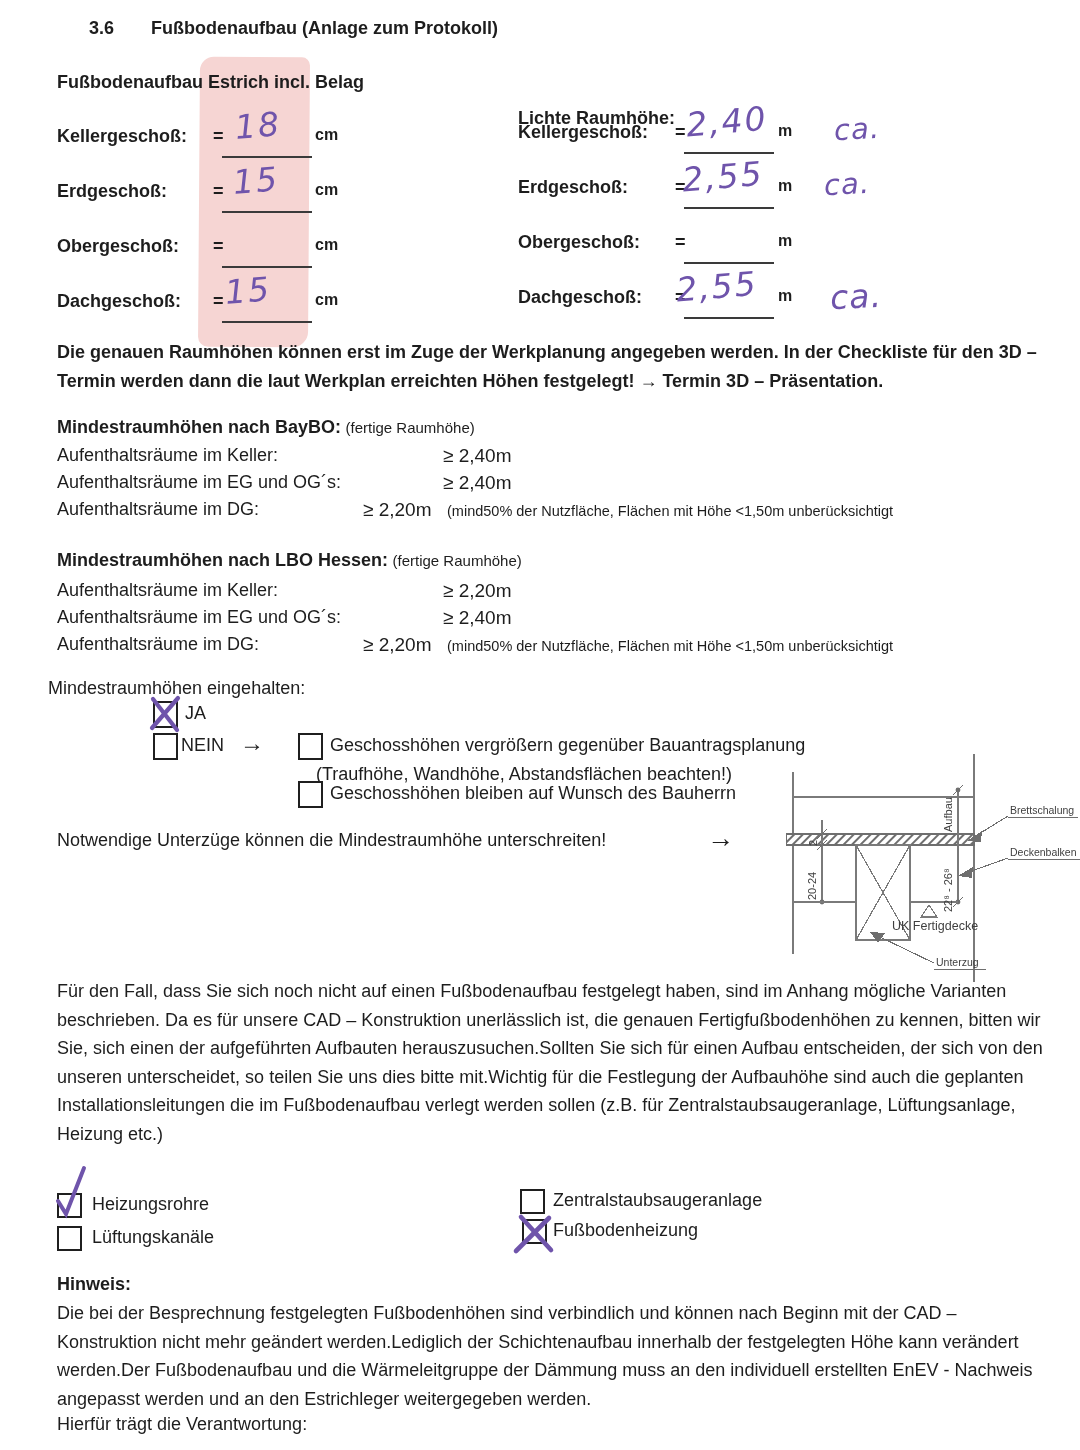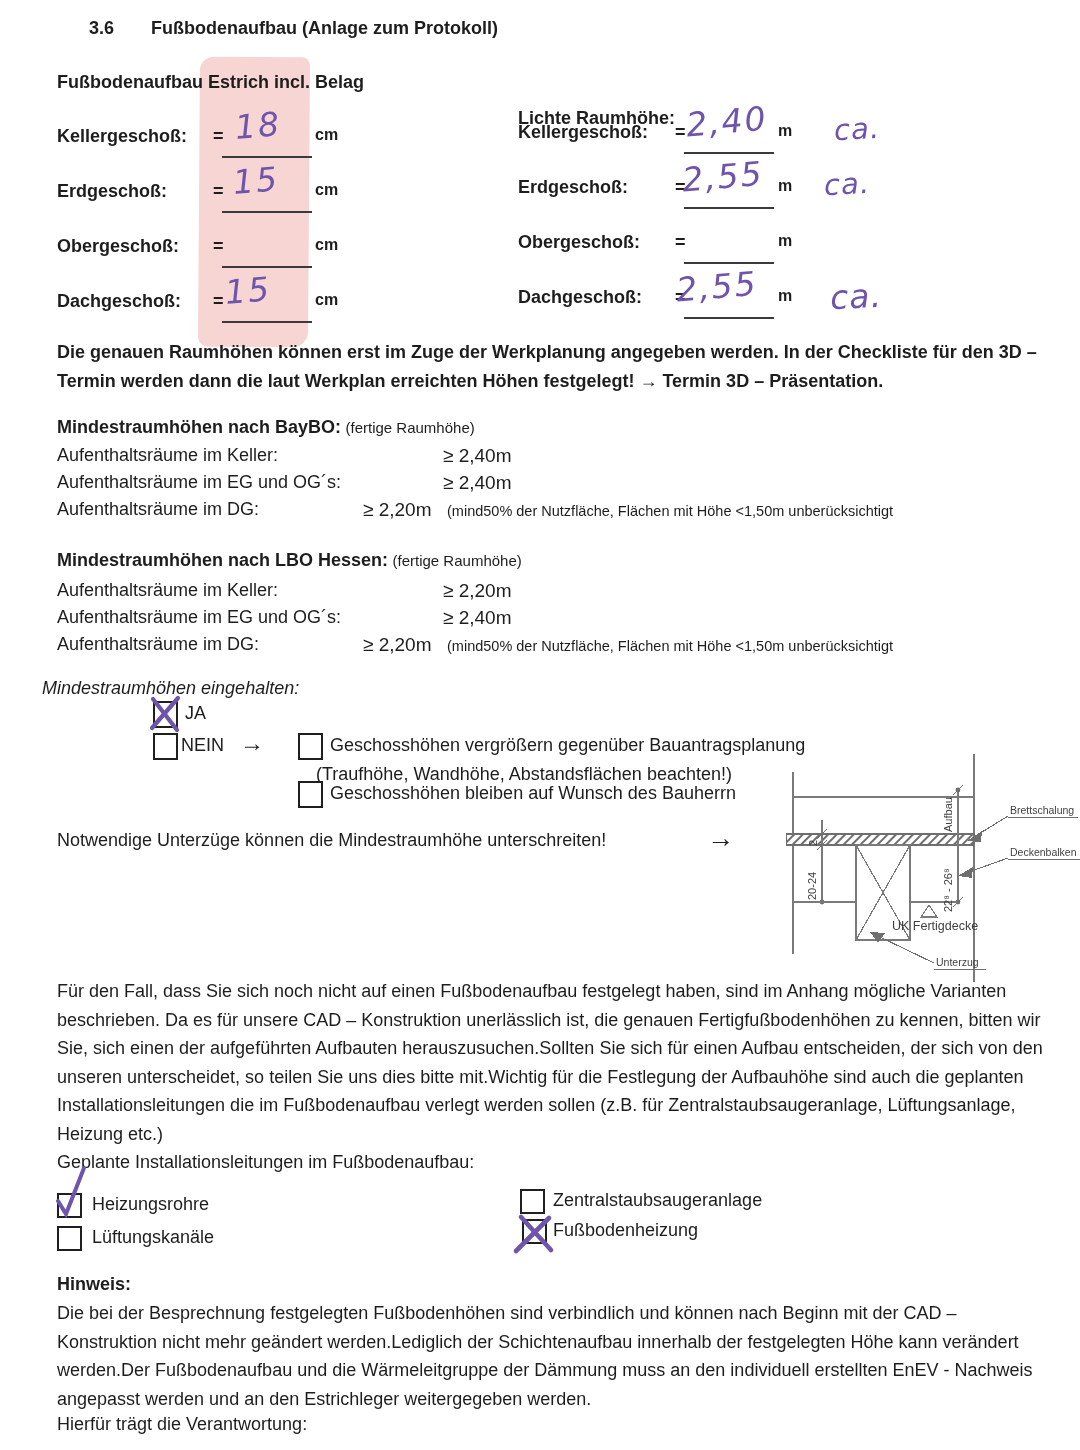--- a/index.html
+++ b/index.html
@@ -146,21 +146,21 @@
   <div class="abs mh-row" style="left:57px;top:607px;">
     <span class="lbl">Aufenthaltsräume im EG und OG´s:</span>
     <span class="val" style="left:386px;">≥ 2,40m</span>
   </div>
   <div class="abs mh-row" style="left:57px;top:634px;">
     <span class="lbl">Aufenthaltsräume im DG:</span>
     <span class="val" style="left:306px;">≥ 2,20m</span>
     <span class="sfx" style="left:390px;">(mind50% der Nutzfläche, Flächen mit Höhe &lt;1,50m unberücksichtigt</span>
   </div>
 
-  <div class="abs t18" style="left:42px;top:678px;font-style:italic;">Mindestraumhöhen eingehalten:</div>
+  <div class="abs t18" style="left:48px;top:678px;">Mindestraumhöhen eingehalten:</div>
 
   <div class="cb" style="left:153px;top:701px;"></div>
   <svg class="penmark" style="left:146px;top:692px;" width="38" height="42" viewBox="0 0 38 42">
     <path d="M6 36 L32 6" stroke-width="4.2"></path>
     <path d="M7 7 L31 38" stroke-width="4.2"></path>
   </svg>
   <div class="cblbl" style="left:185px;top:703px;">JA</div>
 
   <div class="cb" style="left:153px;top:733px;"></div>
   <div class="cblbl" style="left:181px;top:735px;">NEIN</div>
@@ -226,21 +226,20 @@
     <line x1="222" y1="68" x2="188" y2="89" stroke="#6e6e6e" stroke-width="1.1"></line>
     <polygon points="181,93 196,83 195,94" fill="#6e6e6e"></polygon>
 
     <text font-size="10.5" x="224" y="108">Deckenbalken</text>
     <line x1="222" y1="111" x2="294" y2="111" stroke="#6e6e6e" stroke-width="1"></line>
     <line x1="222" y1="110" x2="180" y2="125" stroke="#6e6e6e" stroke-width="1.1"></line>
     <polygon points="172,128 187,119 186,130" fill="#6e6e6e"></polygon>
   </svg>
 
   <div class="para" style="left:57px;top:977px;width:992px;">Für den Fall, dass Sie sich noch nicht auf einen Fußbodenaufbau festgelegt haben, sind im Anhang mögliche Varianten beschrieben. Da es für unsere CAD – Konstruktion unerlässlich ist, die genauen Fertigfußbodenhöhen zu kennen, bitten wir Sie, sich einen der aufgeführten Aufbauten herauszusuchen.Sollten Sie sich für einen Aufbau entscheiden, der sich von den unseren unterscheidet, so teilen Sie uns dies bitte mit.Wichtig für die Festlegung der Aufbauhöhe sind auch die geplanten Installationsleitungen die im Fußbodenaufbau verlegt werden sollen (z.B. für Zentralstaubsaugeranlage, Lüftungsanlage, Heizung etc.)</div>
-  <div class="abs t18" style="left:57px;top:1152px;">Geplante Installationsleitungen im Fußbodenaufbau:</div>
 
   <div class="cb sq" style="left:57px;top:1193px;"></div>
   <svg class="penmark" style="left:52px;top:1163px;" width="38" height="58" viewBox="0 0 38 58">
     <path d="M6 38 L14 51 L32 5" stroke-width="4"></path>
   </svg>
   <div class="cblbl" style="left:92px;top:1194px;">Heizungsrohre</div>
 
   <div class="cb sq" style="left:57px;top:1226px;"></div>
   <div class="cblbl" style="left:92px;top:1227px;">Lüftungskanäle</div>
 

